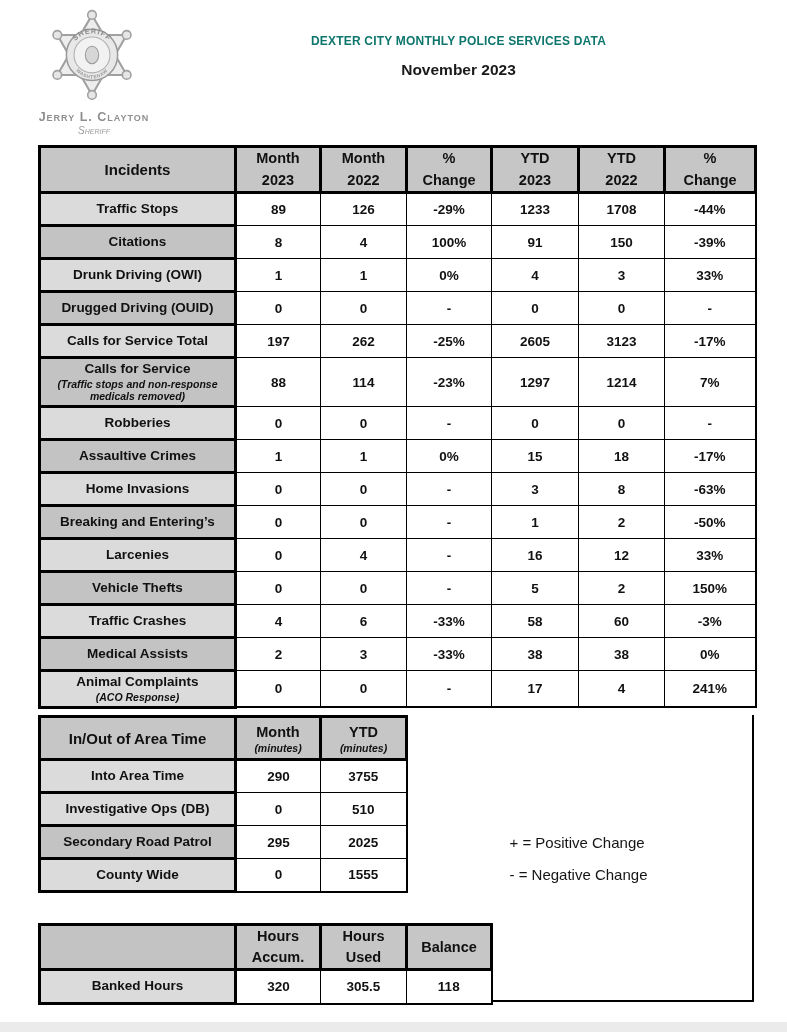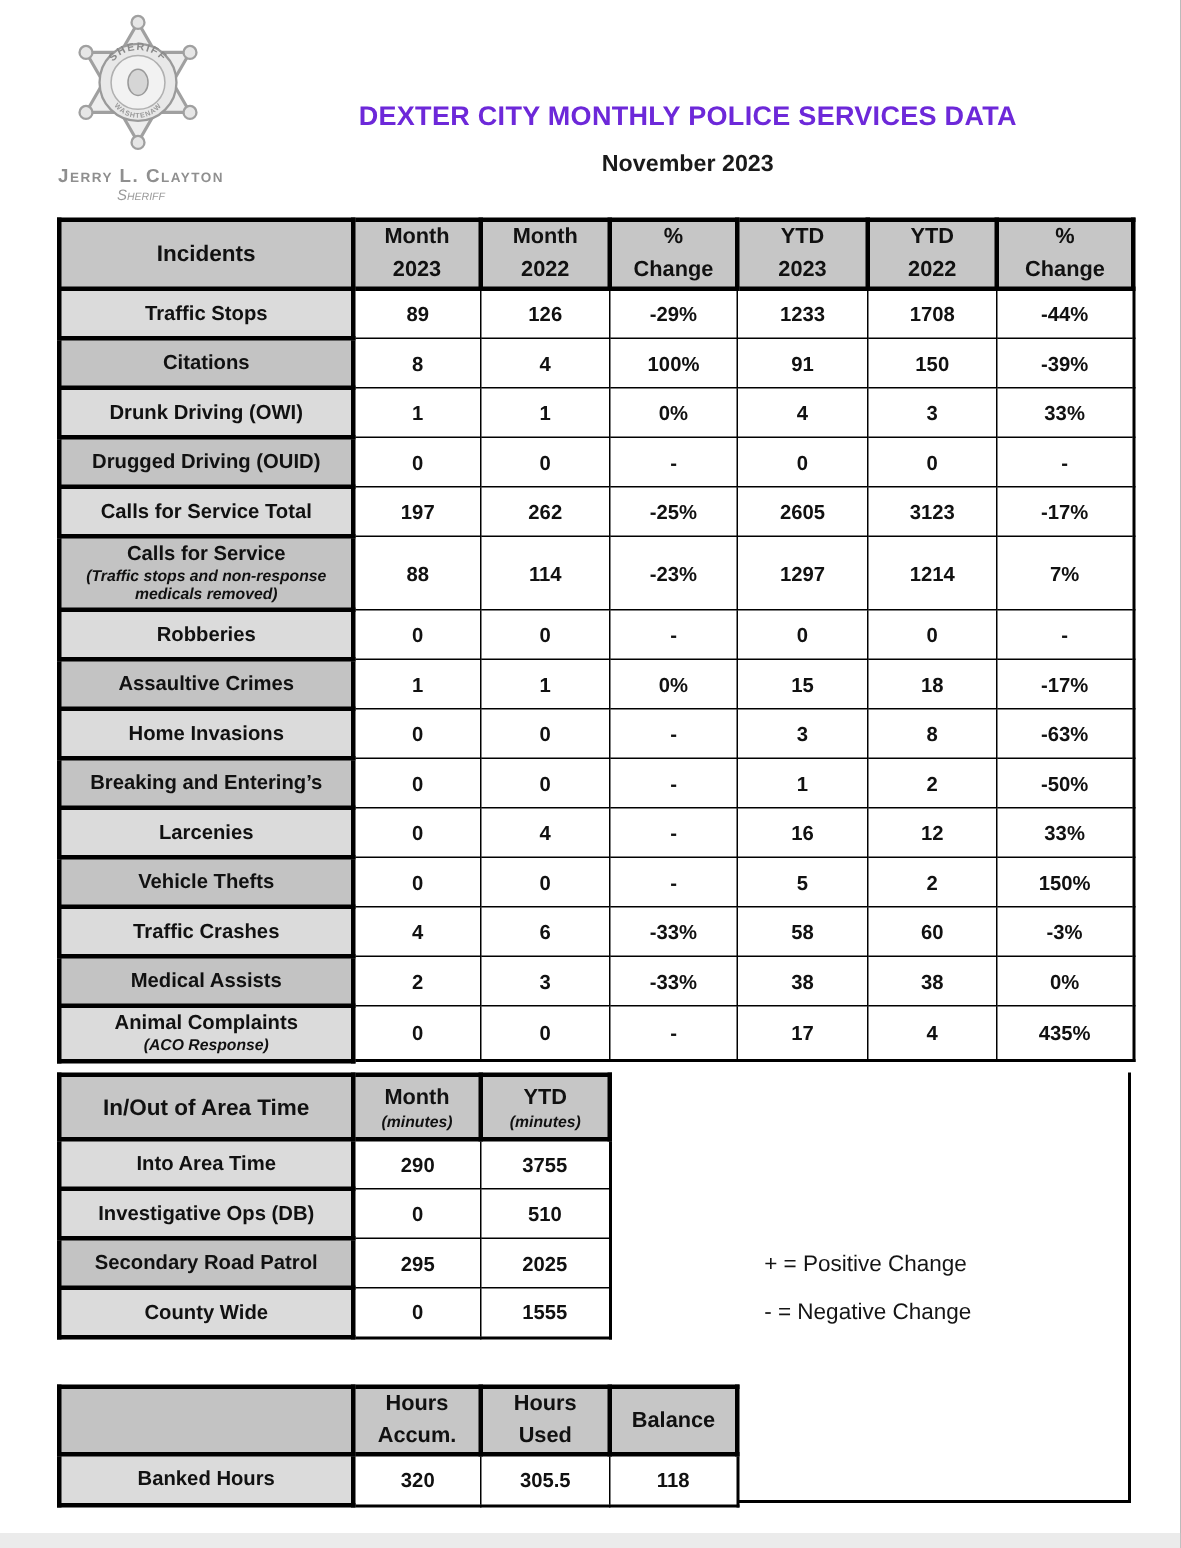--- a/index.html
+++ b/index.html
@@ -8,21 +8,21 @@
     position:relative; width:787px; height:1032px; background:#fff;
     font-family:"Liberation Sans", sans-serif; color:#111; overflow:hidden;
     margin:0 auto;
   }
   
   .badge { position:absolute; left:52px; top:8px; width:80px; height:100px; }
   .sig   { position:absolute; left:14px; top:110px; width:160px; text-align:center; }
   .sig .name  { font-size:12.5px; letter-spacing:1px; color:#8f8f8f; font-variant:small-caps; font-weight:bold; }
   .sig .title { font-size:10px; font-style:italic; color:#9a9a9a; font-variant:small-caps; margin-top:1px; }
   .titles { position:absolute; top:34px; left:150px; right:20px; text-align:center; }
-  .titles h1 { font-size:18px; font-weight:bold; letter-spacing:.2px; color:#6d28d9;margin-top:33px; }
+  .titles h1 { font-size:12px; font-weight:bold; letter-spacing:.2px; color:#0f766e; }
   .titles h2 { font-size:15.5px; font-weight:bold; margin-top:13px; color:#1a1a1a; }
 
   
   table { border-collapse:collapse; table-layout:fixed;border-radius:13px; }
   td, th { padding:0; vertical-align:middle; font-size:13.5px; font-weight:bold; color:#111; }
   .lblcell { border:3px solid #000; text-align:center; padding:2px 4px 2px 4px; }
   .hdrcell { border:3px solid #000; background:#C6C6C6; text-align:center; }
   .valcell { border:1.5px solid #000; background:#fff; text-align:center; }
   .light { background:#DBDBDB; }
   .dark  { background:#C3C3C3; }
@@ -286,21 +286,21 @@
         <tr>
           <td class="lblcell light">
             <div class="lbl">Animal Complaints</div>
             <div class="sub">(ACO Response)</div>
           </td>
           <td class="valcell">0</td>
           <td class="valcell">0</td>
           <td class="valcell">-</td>
           <td class="valcell">17</td>
           <td class="valcell">4</td>
-          <td class="valcell">435%</td>
+          <td class="valcell">241%</td>
         </tr>
       </tbody>
   </table>
 
   <div class="lower">
 
     <div class="legend-panel">
       <div class="legend-block">
         <div>+ = Positive Change</div>
         <div>- = Negative Change</div>

